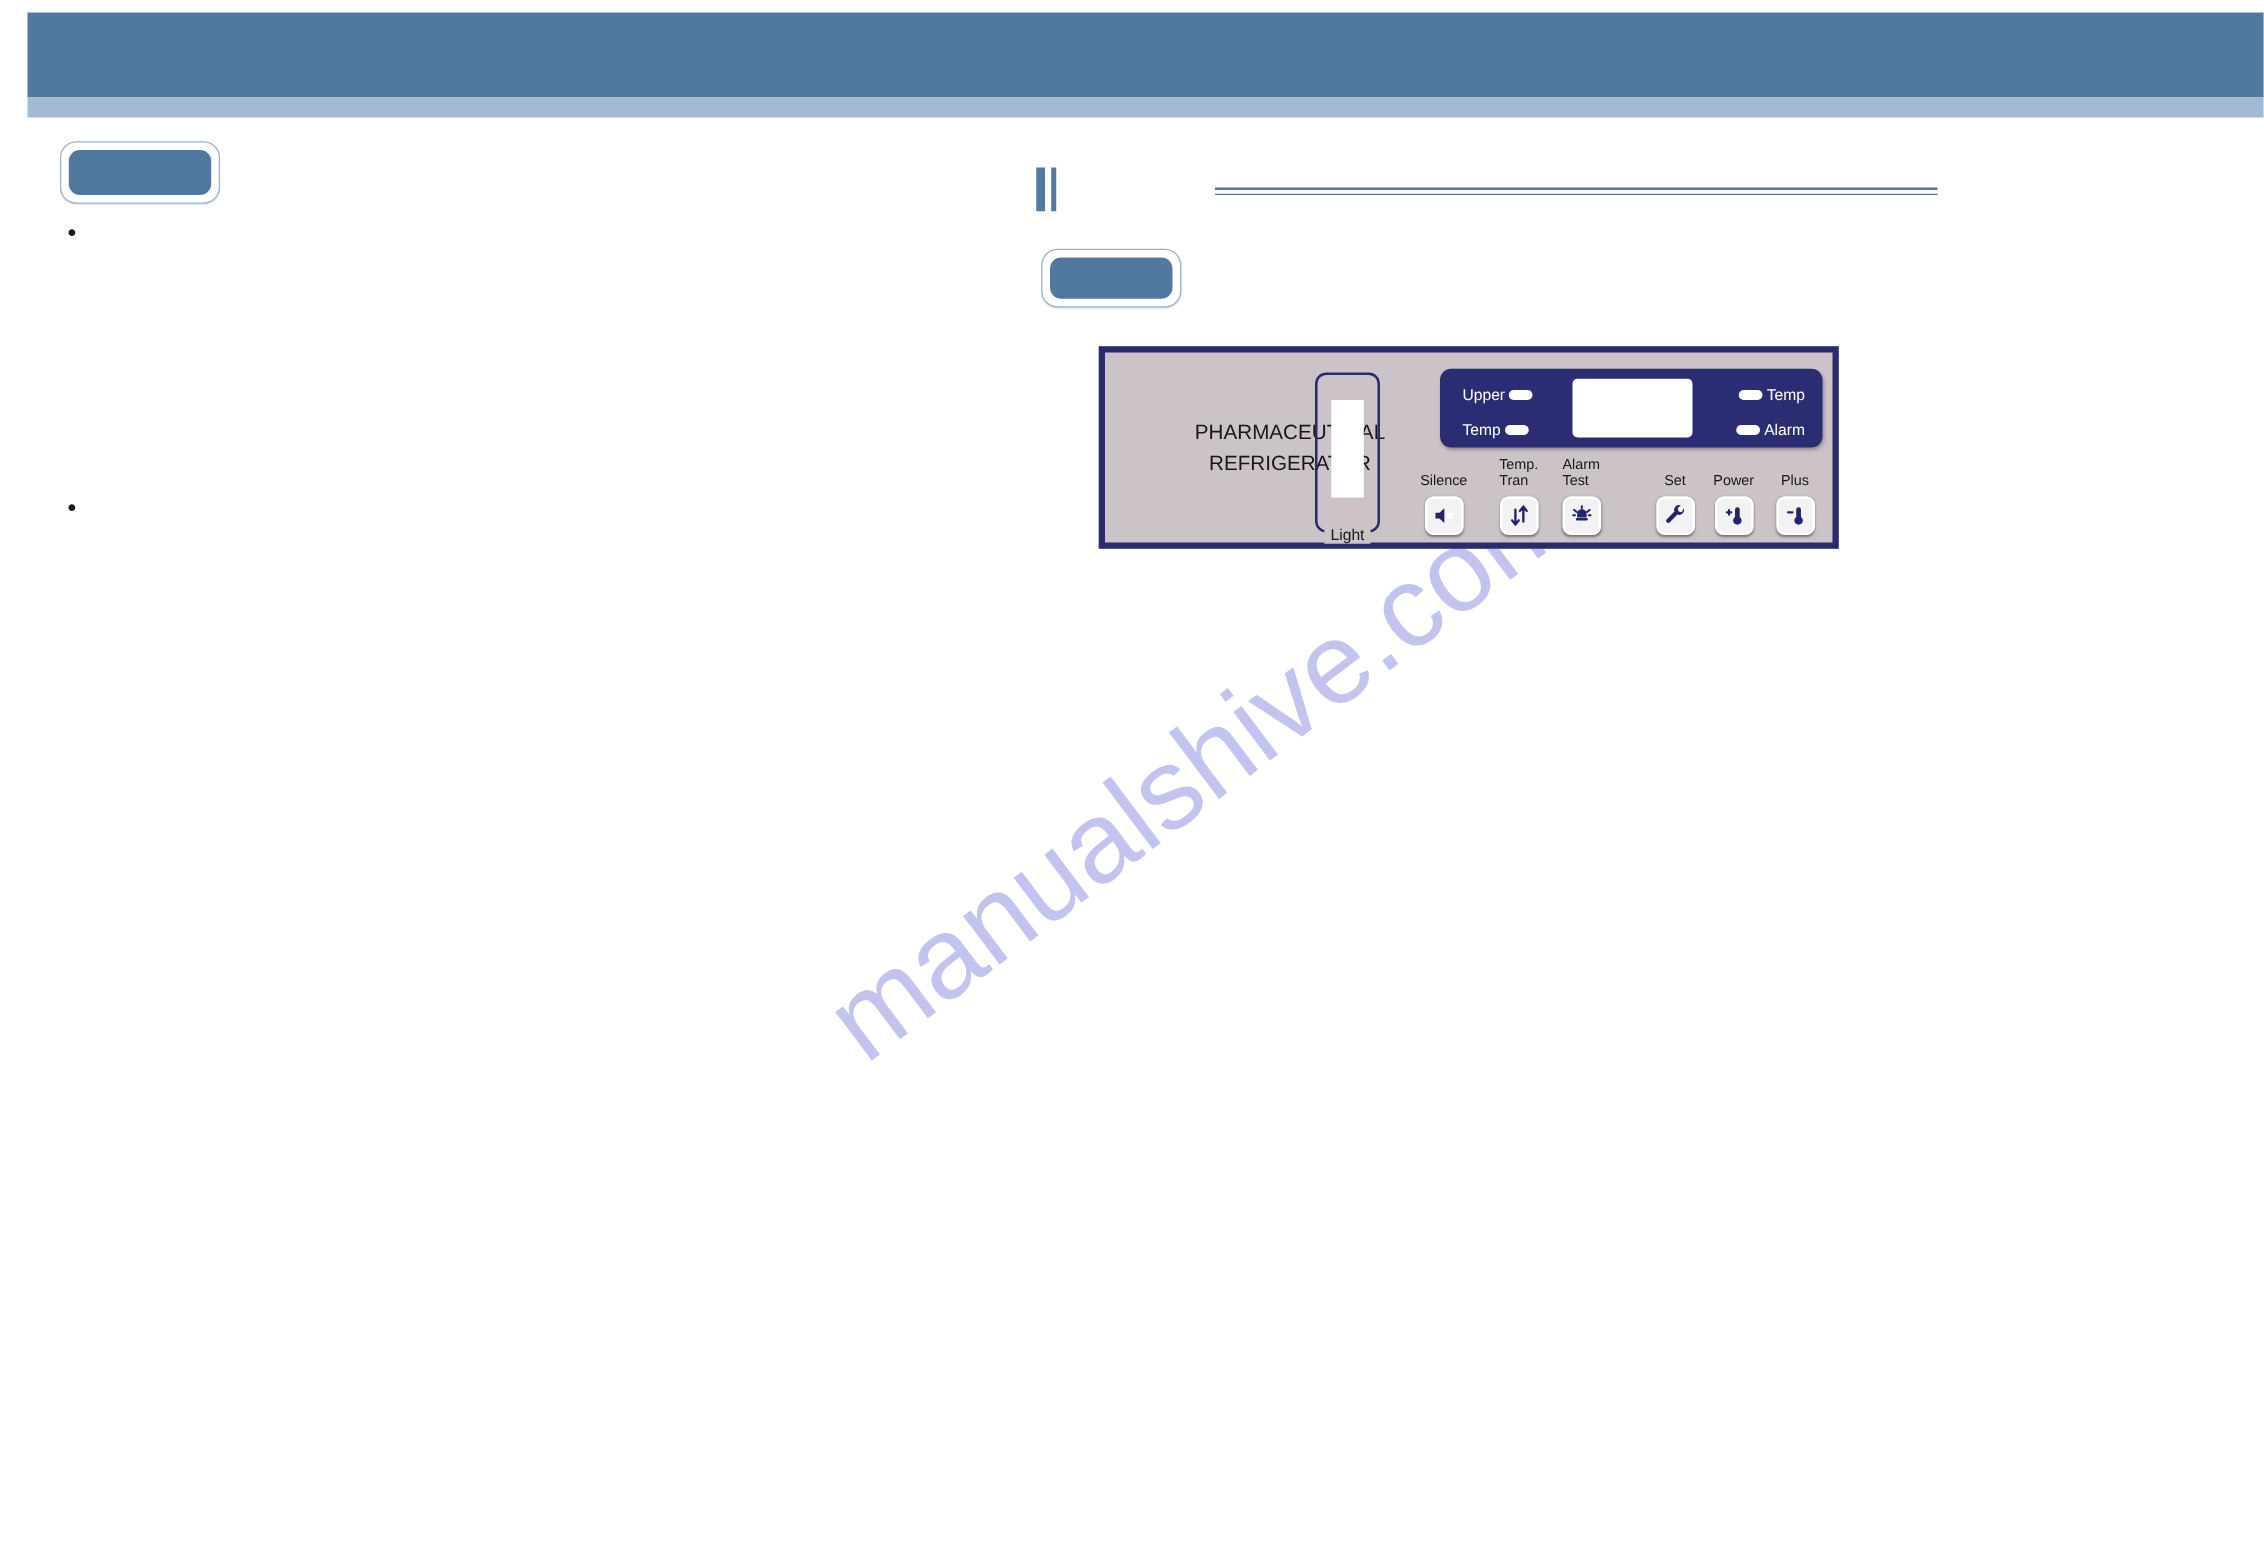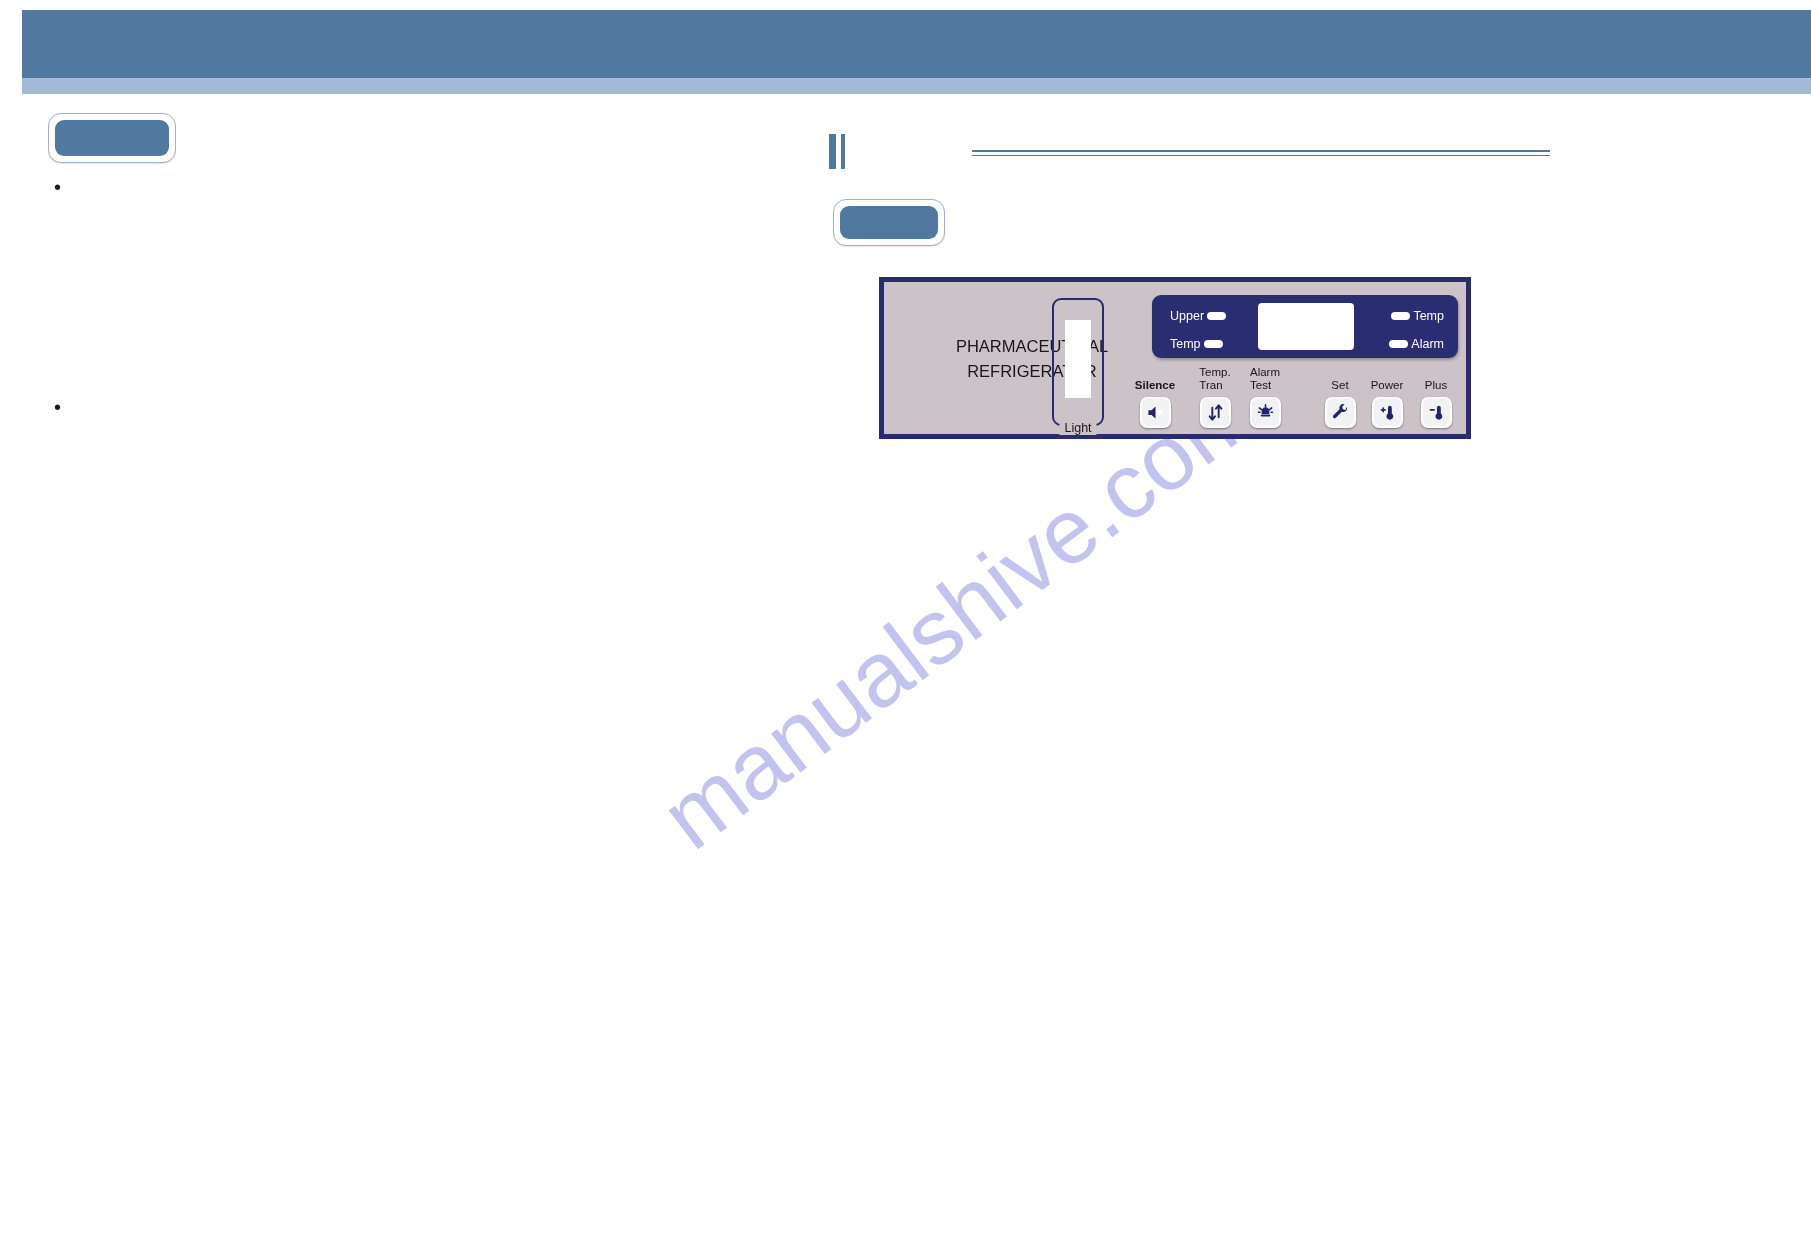--- a/index.html
+++ b/index.html
@@ -280,21 +280,21 @@
     border: 2px solid #ffffff;
     border-radius: 7px;
     box-shadow: 0 1px 2px rgba(0,0,0,.42);
     display: flex;
     align-items: center;
     justify-content: center;
     box-sizing: border-box;
   }
   .key .kbtn svg { display: block; }
 
-  #key-0 { left: 0px; font-weight: bold;   }
+  #key-0 { left: 0px;   }
   #key-1 { left: 60px;  }
   #key-2 { left: 110px; }
   #key-3 { left: 185px; }
   #key-4 { left: 232px; }
   #key-5 { left: 281px; }
 </style>
 </head>
 <body>
 
 <div class="header-band"></div>

